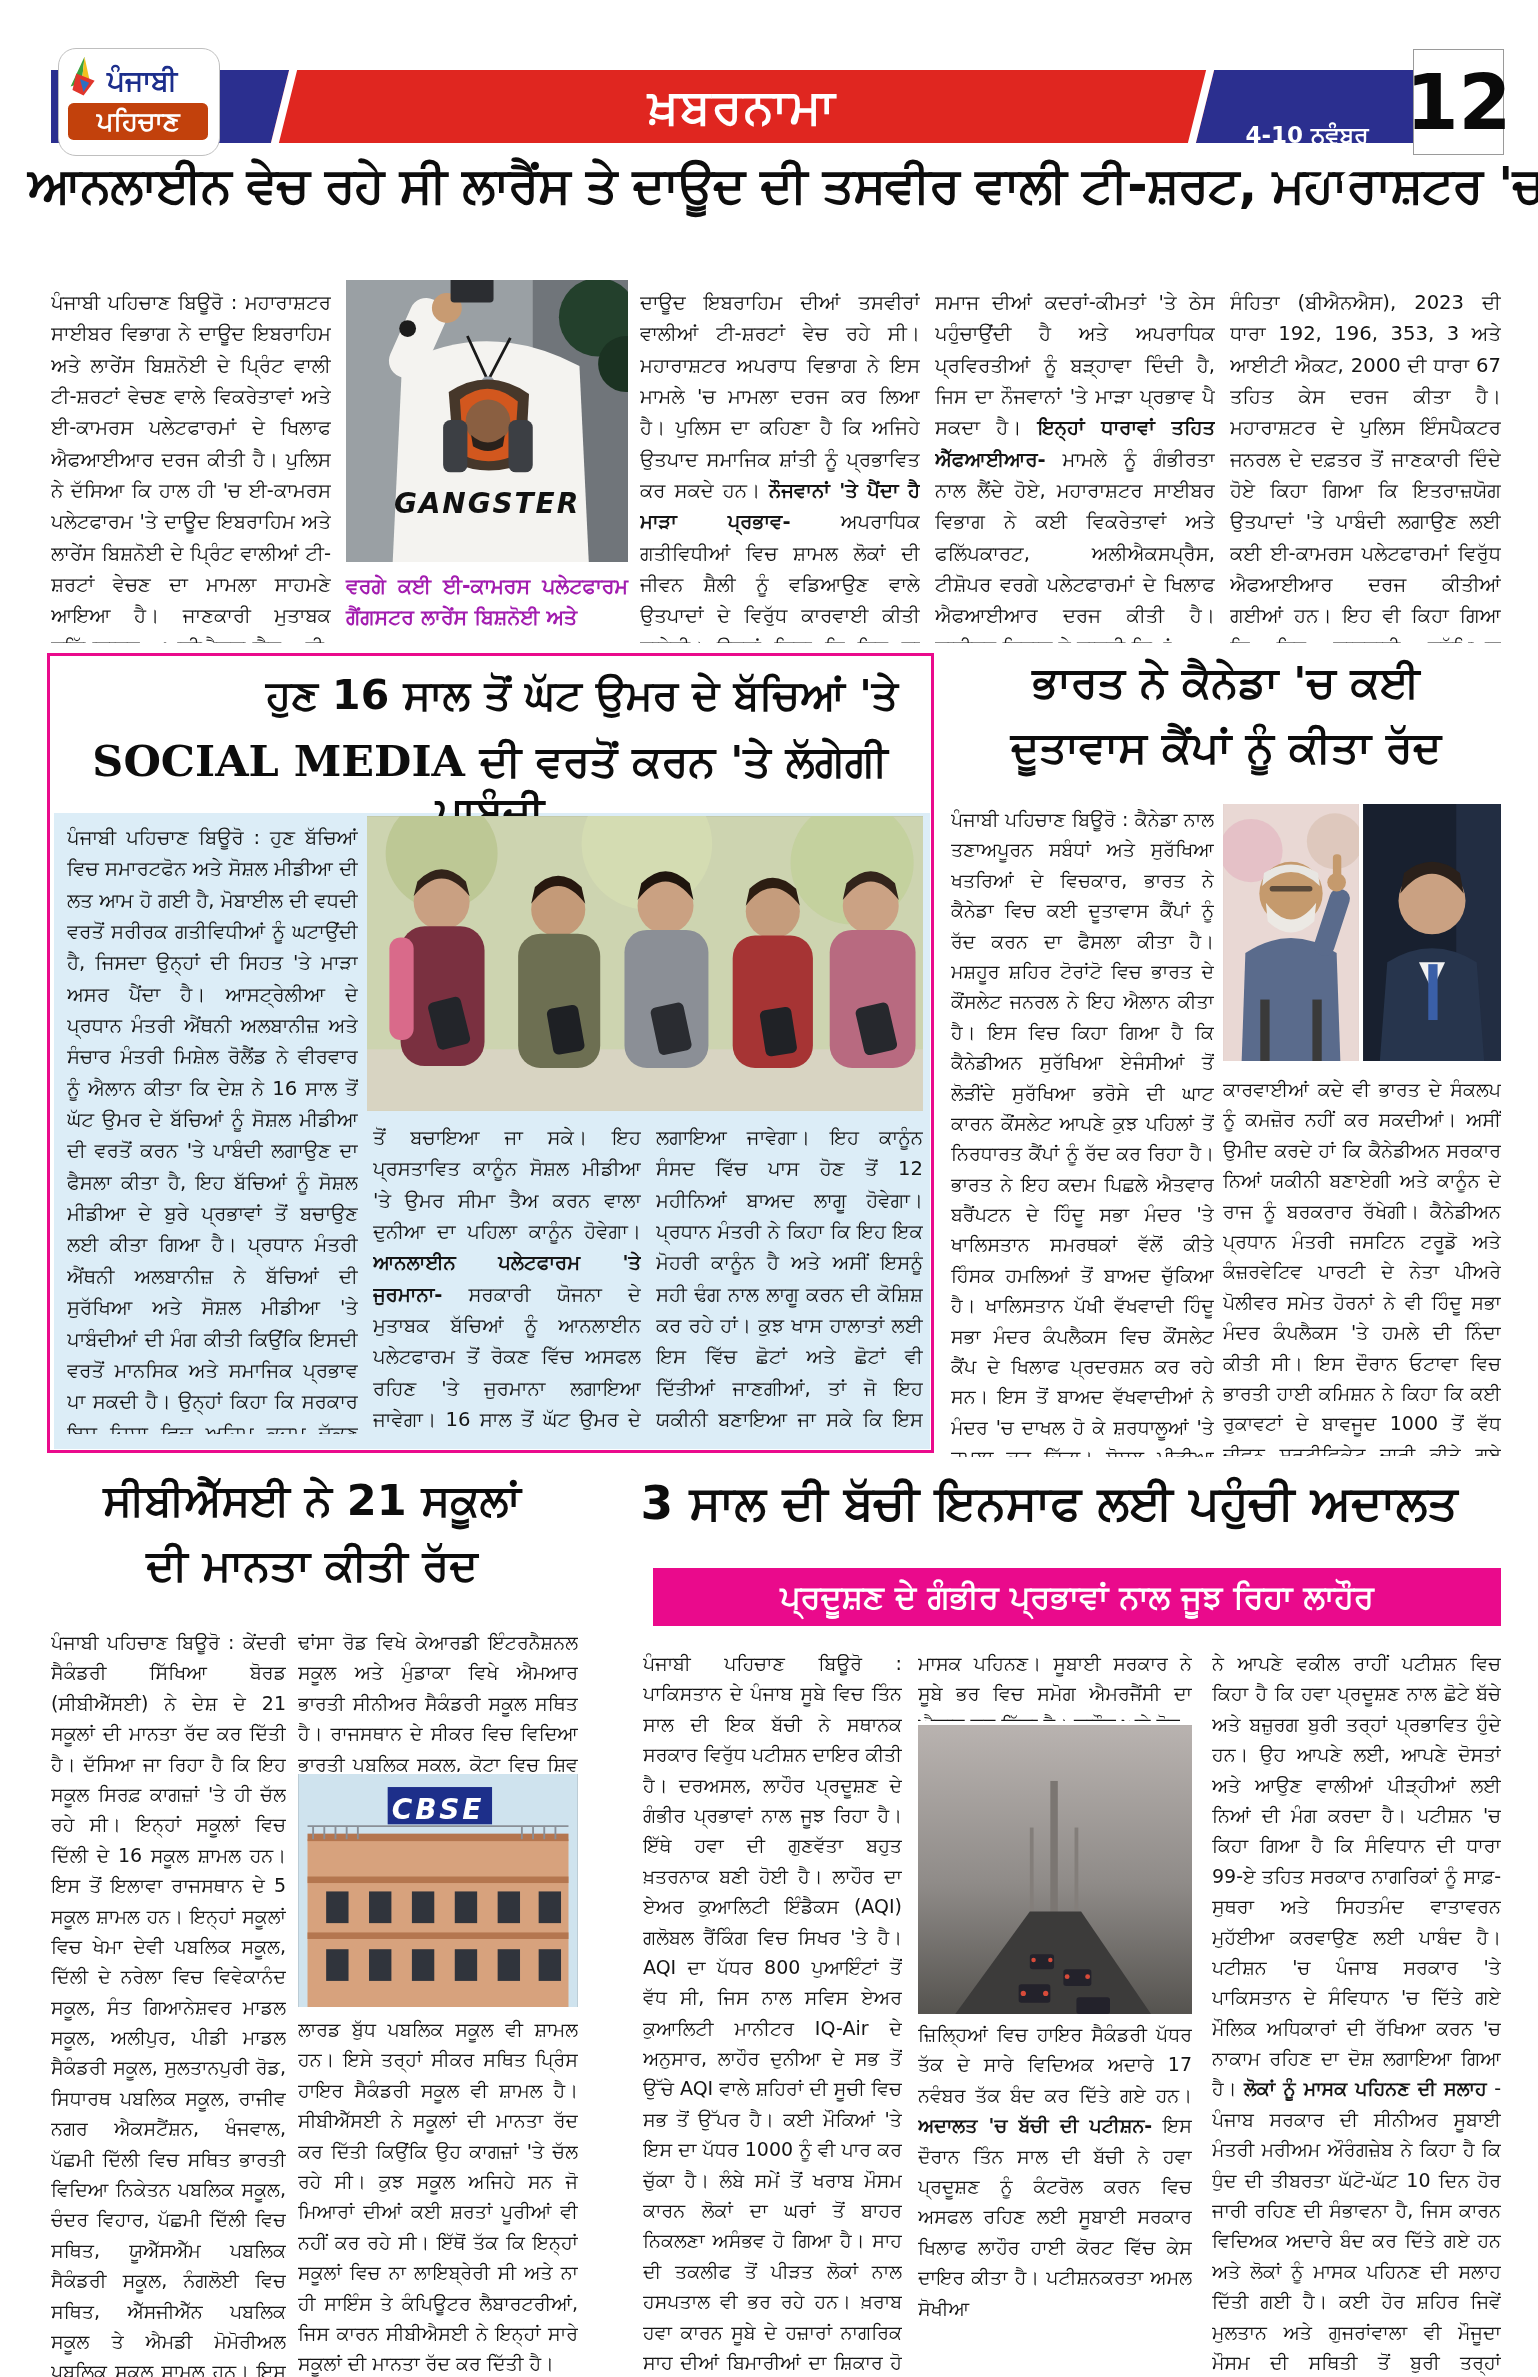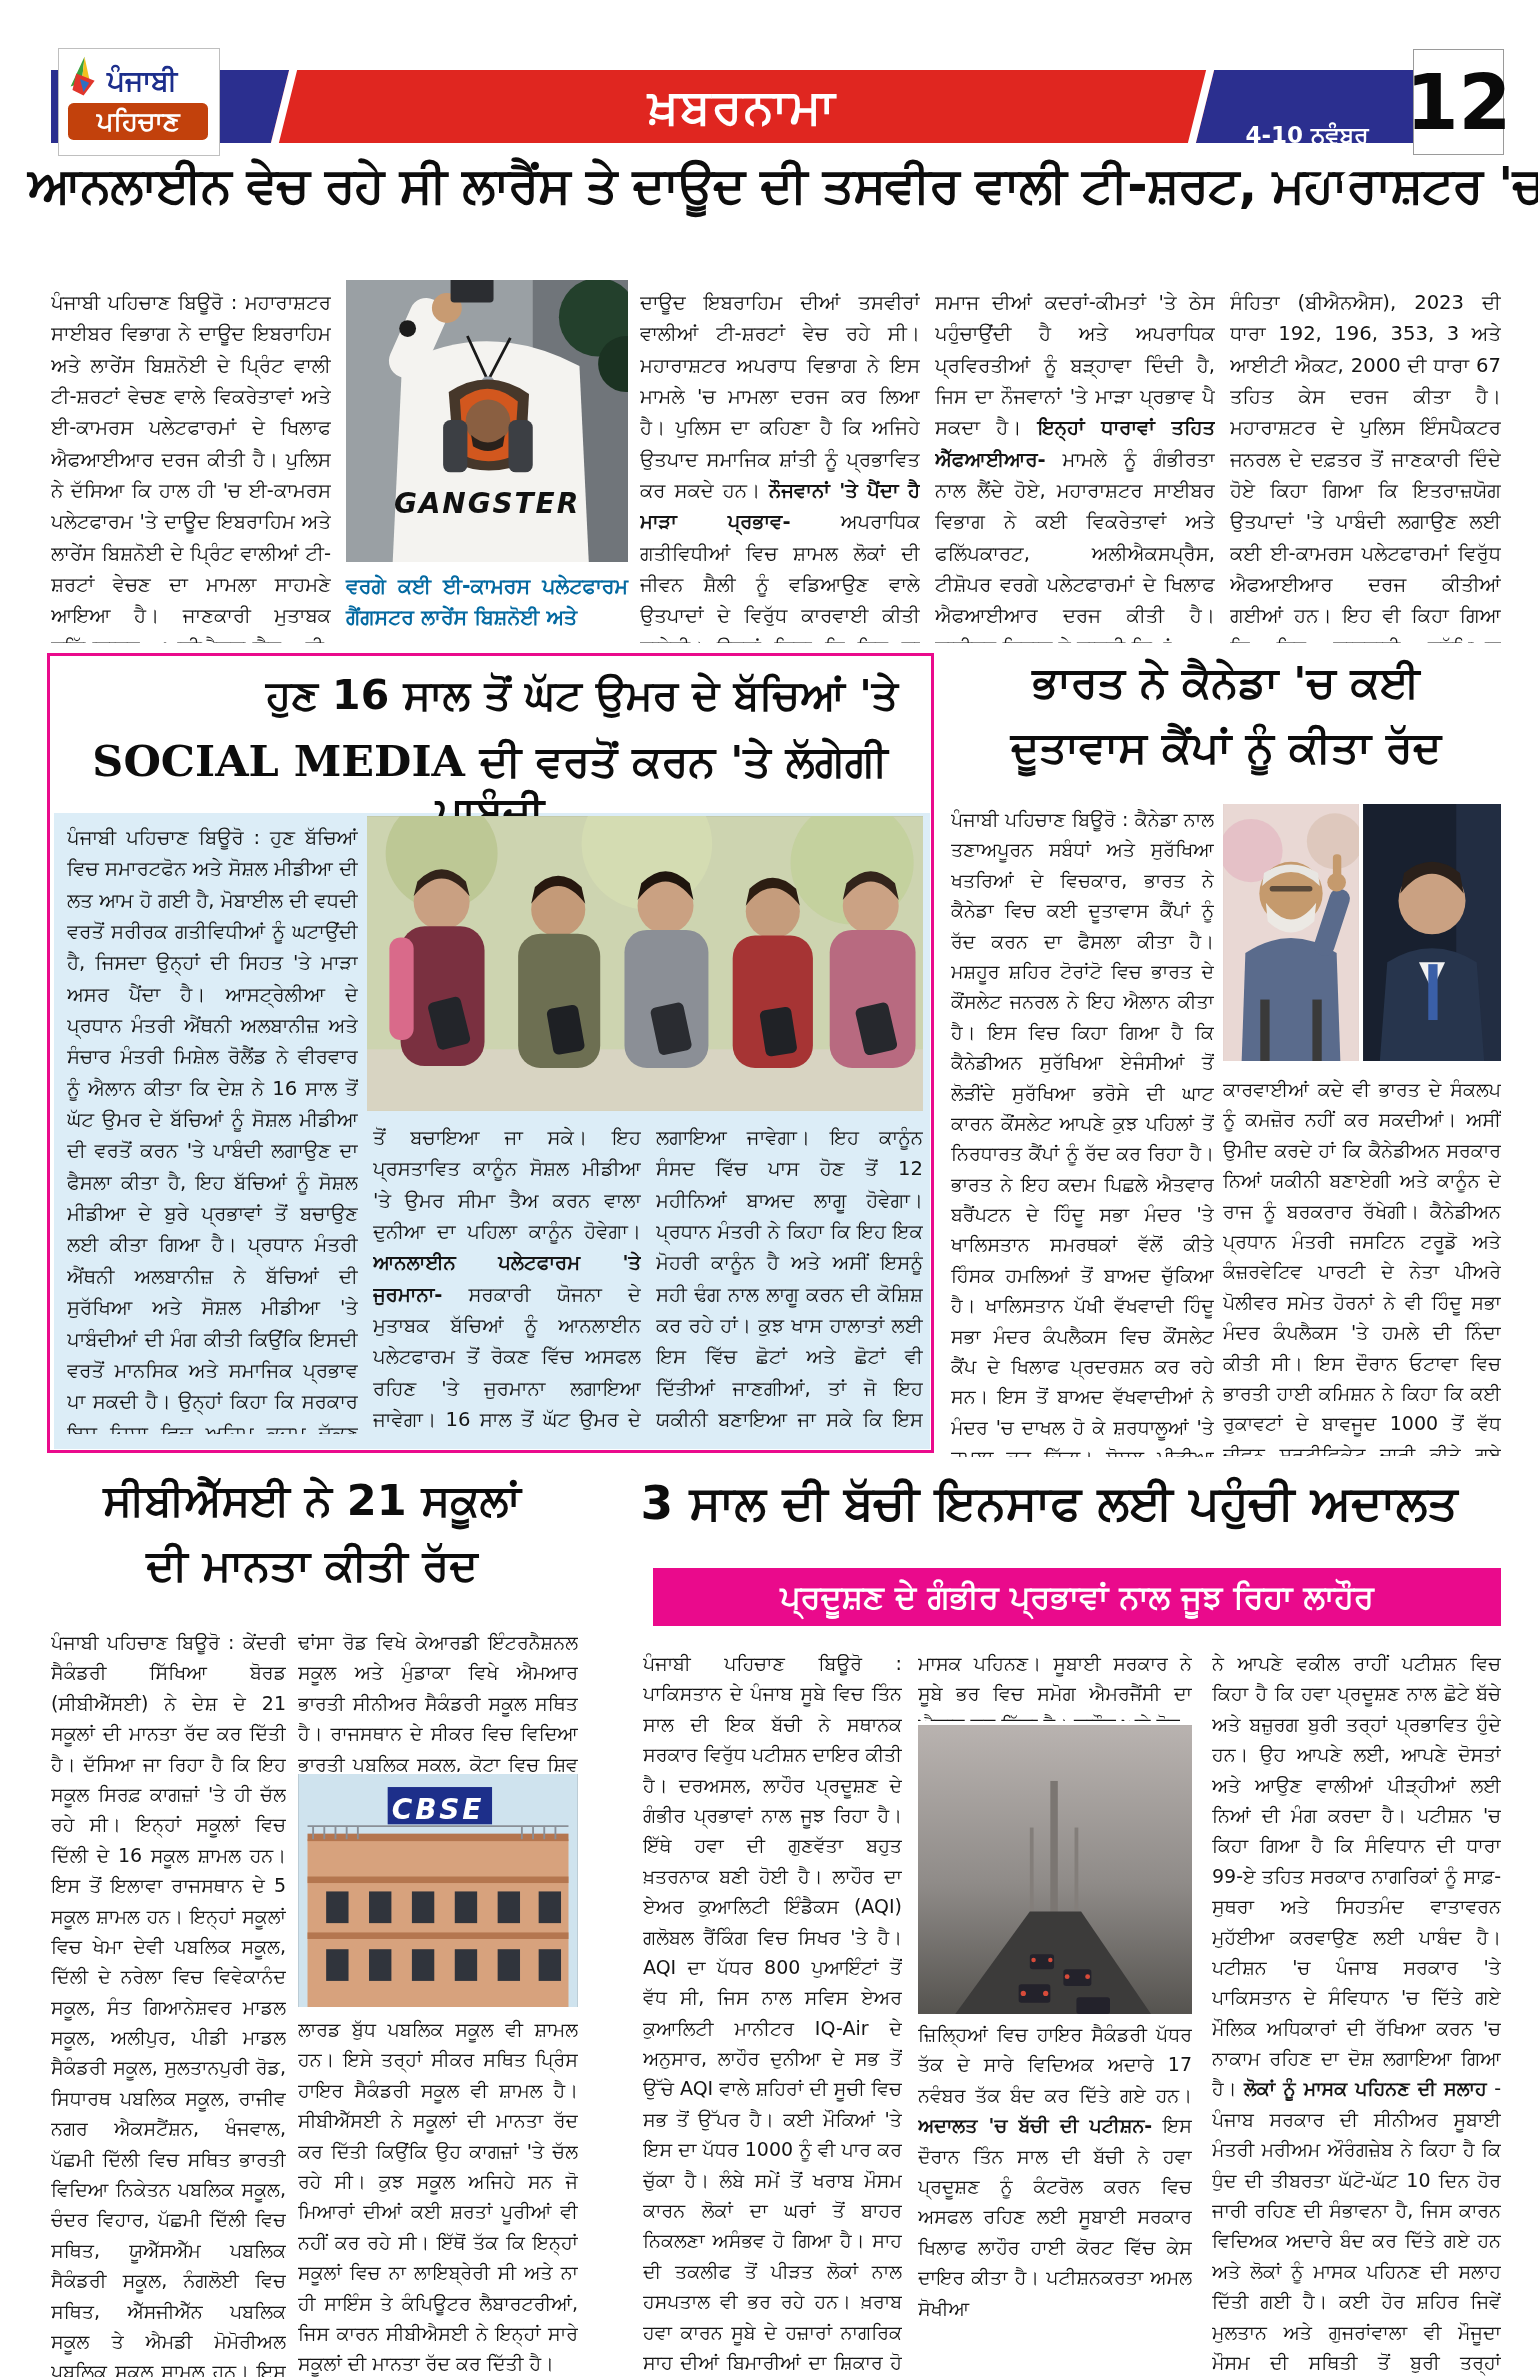--- a/index.html
+++ b/index.html
@@ -5,38 +5,38 @@
   html,body{margin:0;padding:0;background:#ffffff;}
   #page{position:relative;width:1538px;height:2377px;background:#ffffff;overflow:hidden;
         font-family:"DejaVu Sans","Liberation Sans",sans-serif;color:#141414;}
   
   .band{position:absolute;left:51px;top:70px;width:1450px;height:73px;background:#2b2f8f;}
   .mast-red{position:absolute;left:280px;top:70px;width:909px;height:73px;background:#e02620;
             transform:skewX(-14deg);border-left:8.4px solid #fff;border-right:8.4px solid #fff;
             display:flex;align-items:center;justify-content:center;}
   .mast-red span{transform:skewX(14deg);color:#fff;font-size:48px;font-weight:800;letter-spacing:1.9px;}
   .logo-box{position:absolute;left:58px;top:48px;width:160px;height:106px;background:#fff;
-            border:1.9px solid #bfbfbf;border-radius:0;z-index:3;overflow:hidden;}
+            border:1.9px solid #bfbfbf;border-radius:18px;z-index:3;overflow:hidden;}
   .logo-top{position:absolute;left:48px;top:15px;font-size:28px;font-weight:800;color:#1c2e8c;}
   .logo-bottom{position:absolute;left:9.3px;top:54px;width:140px;height:37px;background:#c2410c;
                border-radius:5.6px;color:#fff;font-size:26px;font-weight:800;text-align:center;line-height:37px;}
   .date-area{position:absolute;left:1207px;top:75px;width:200px;text-align:center;color:#fff;z-index:2;}
   .date1{font-size:23px;font-weight:800;margin-top:47px;}
   .date2{font-size:34px;font-weight:700;letter-spacing:7.5px;}
   .pagenum{position:absolute;left:1413px;top:49px;width:89px;height:104px;background:#fff;
            border:1.9px solid #9a9a9a;z-index:3;display:flex;align-items:center;justify-content:center;
            font-size:76px;font-weight:900;color:#0a0a0a;}
   
   .h-main{position:absolute;left:28px;top:157px;width:1482px;text-align:center;font-size:49px;
           font-weight:900;color:#0d0d0d;letter-spacing:-0.9px;white-space:nowrap;}
   .h2line{position:absolute;text-align:center;font-weight:900;color:#0d0d0d;}
   
   .col{position:absolute;font-size:19.6px;line-height:1.6;text-align:justify;color:#151515;overflow:hidden;}
   .subhead{font-weight:800;}
-  .caption{position:absolute;font-size:20.5px;font-weight:800;line-height:1.5;text-align:justify;color:#0369a1;}
+  .caption{position:absolute;font-size:20.5px;font-weight:800;line-height:1.5;text-align:justify;color:#a21caf;}
   
   .social-box{position:absolute;left:47px;top:653px;width:887px;height:800px;border:3.7px solid #ea0a8c;
               background:#ffffff;box-sizing:border-box;}
   .social-body-bg{position:absolute;left:3.7px;top:157px;width:876px;height:636px;background:#dcedf7;}
   .pink-banner{position:absolute;left:653px;top:1568px;width:848px;height:58px;background:#ea0a8c;
                color:#fff;display:flex;align-items:center;justify-content:center;
                font-size:32px;font-weight:800;}
   .photo{position:absolute;overflow:hidden;background:#737373;text-align:right;}
   .photo svg{display:block;width:100%;height:100%;}
   .overlay-label{position:absolute;color:#fff;font-weight:900;}

